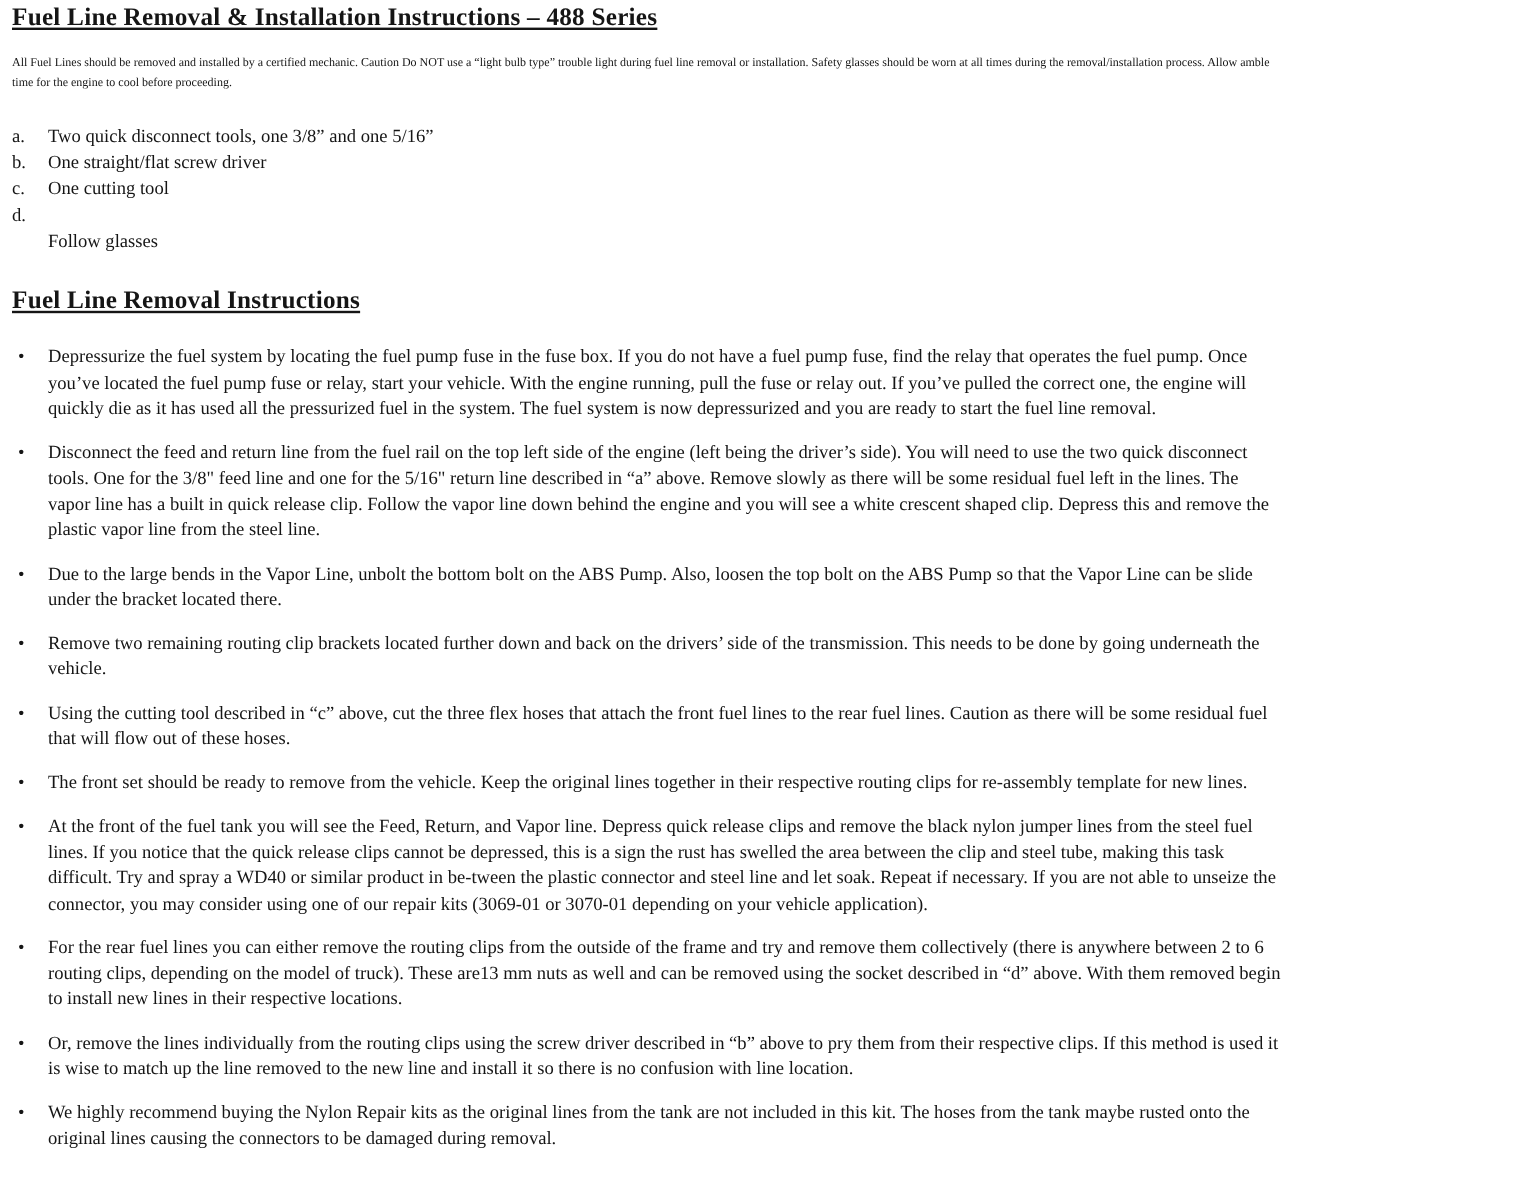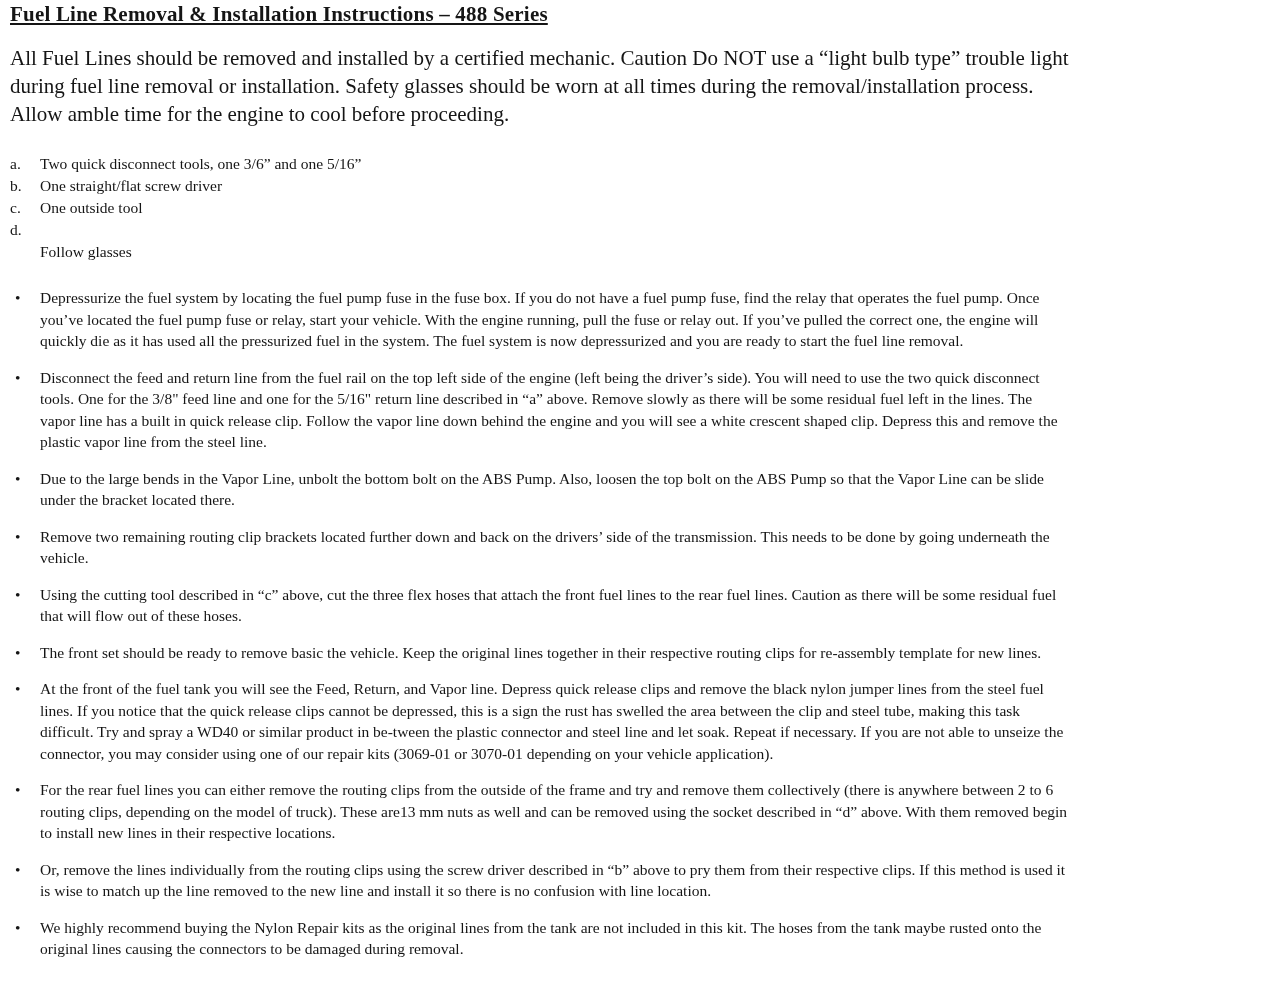--- a/index.html
+++ b/index.html
@@ -21,22 +21,22 @@
     padding: 2px 14px 0 10px;
   }
   .doc-title {
     font-size: 21px;
     font-weight: bold;
     text-decoration: underline;
     margin: 0;
     letter-spacing: 0.2px;
   }
   .body-text {
-    font-size: 21px;
-    line-height: 28px;
+    font-size: 10px;
+    line-height: 17px;
   }
   .intro {
     margin: 17px 0 0 0;
   }
   .tools-intro {
     margin: 22px 0 0 0;
   }
   .tools-list {
     list-style: none;
     margin: 25px 0 0 0;
@@ -86,46 +86,47 @@
 <div class="page">
 
   <h1 class="doc-title">Fuel Line Removal &amp; Installation Instructions – 488 Series</h1>
 
   <p class="body-text intro">All Fuel Lines should be removed and installed by a certified mechanic. Caution Do NOT use a “light bulb type” trouble light during fuel line removal or installation. Safety glasses should be worn at all times during the removal/installation process. Allow amble time for the engine to cool before proceeding.</p>
 
 
   <ul class="tools-list">
     <li class="tool-item">
       <span class="tool-marker">a.</span>
-      <span class="tool-text">Two quick disconnect tools, one 3/6” and one 5/16”</span>
+      <span class="tool-text">Two quick disconnect tools, one 3/8” and one 5/16”</span>
     </li>
     <li class="tool-item">
       <span class="tool-marker">b.</span>
       <span class="tool-text">One straight/flat screw driver</span>
     </li>
     <li class="tool-item">
       <span class="tool-marker">c.</span>
-      <span class="tool-text">One outside tool</span>
+      <span class="tool-text">One cutting tool</span>
     </li>
     <li class="tool-item">
       <span class="tool-marker">d.</span>
       <span class="tool-text">
         <br>
         <span>Follow glasses</span>
       </span>
     </li>
   </ul>
 
+  <h2 class="section-title">Fuel Line Removal Instructions</h2>
 
   <ul class="steps-list">
     <li class="step-item">Depressurize the fuel system by locating the fuel pump fuse in the fuse box. If you do not have a fuel pump fuse, find the relay that operates the fuel pump. Once you’ve located the fuel pump fuse or relay, start your vehicle. With the engine running, pull the fuse or relay out. If you’ve pulled the correct one, the engine will quickly die as it has used all the pressurized fuel in the system. The fuel system is now depressurized and you are ready to start the fuel line removal.</li>
     <li class="step-item">Disconnect the feed and return line from the fuel rail on the top left side of the engine (left being the driver’s side). You will need to use the two quick disconnect tools. One for the 3/8" feed line and one for the 5/16" return line described in “a” above. Remove slowly as there will be some residual fuel left in the lines. The vapor line has a built in quick release clip. Follow the vapor line down behind the engine and you will see a white crescent shaped clip. Depress this and remove the plastic vapor line from the steel line.</li>
     <li class="step-item">Due to the large bends in the Vapor Line, unbolt the bottom bolt on the ABS Pump. Also, loosen the top bolt on the ABS Pump so that the Vapor Line can be slide under the bracket located there.</li>
     <li class="step-item">Remove two remaining routing clip brackets located further down and back on the drivers’ side of the transmission. This needs to be done by going underneath the vehicle.</li>
     <li class="step-item">Using the cutting tool described in “c” above, cut the three flex hoses that attach the front fuel lines to the rear fuel lines. Caution as there will be some residual fuel that will flow out of these hoses.</li>
-    <li class="step-item">The front set should be ready to remove basic the vehicle. Keep the original lines together in their respective routing clips for re-assembly template for new lines.</li>
+    <li class="step-item">The front set should be ready to remove from the vehicle. Keep the original lines together in their respective routing clips for re-assembly template for new lines.</li>
     <li class="step-item">At the front of the fuel tank you will see the Feed, Return, and Vapor line. Depress quick release clips and remove the black nylon jumper lines from the steel fuel lines. If you notice that the quick release clips cannot be depressed, this is a sign the rust has swelled the area between the clip and steel tube, making this task difficult. Try and spray a WD40 or similar product in be-tween the plastic connector and steel line and let soak. Repeat if necessary. If you are not able to unseize the connector, you may consider using one of our repair kits (3069-01 or 3070-01 depending on your vehicle application).</li>
     <li class="step-item">For the rear fuel lines you can either remove the routing clips from the outside of the frame and try and remove them collectively (there is anywhere between 2 to 6 routing clips, depending on the model of truck). These are13 mm nuts as well and can be removed using the socket described in “d” above. With them removed begin to install new lines in their respective locations.</li>
     <li class="step-item">Or, remove the lines individually from the routing clips using the screw driver described in “b” above to pry them from their respective clips. If this method is used it is wise to match up the line removed to the new line and install it so there is no confusion with line location.</li>
     <li class="step-item">We highly recommend buying the Nylon Repair kits as the original lines from the tank are not included in this kit. The hoses from the tank maybe rusted onto the original lines causing the connectors to be damaged during removal.</li>
   </ul>
 
 </div>
 
 </body></html>

